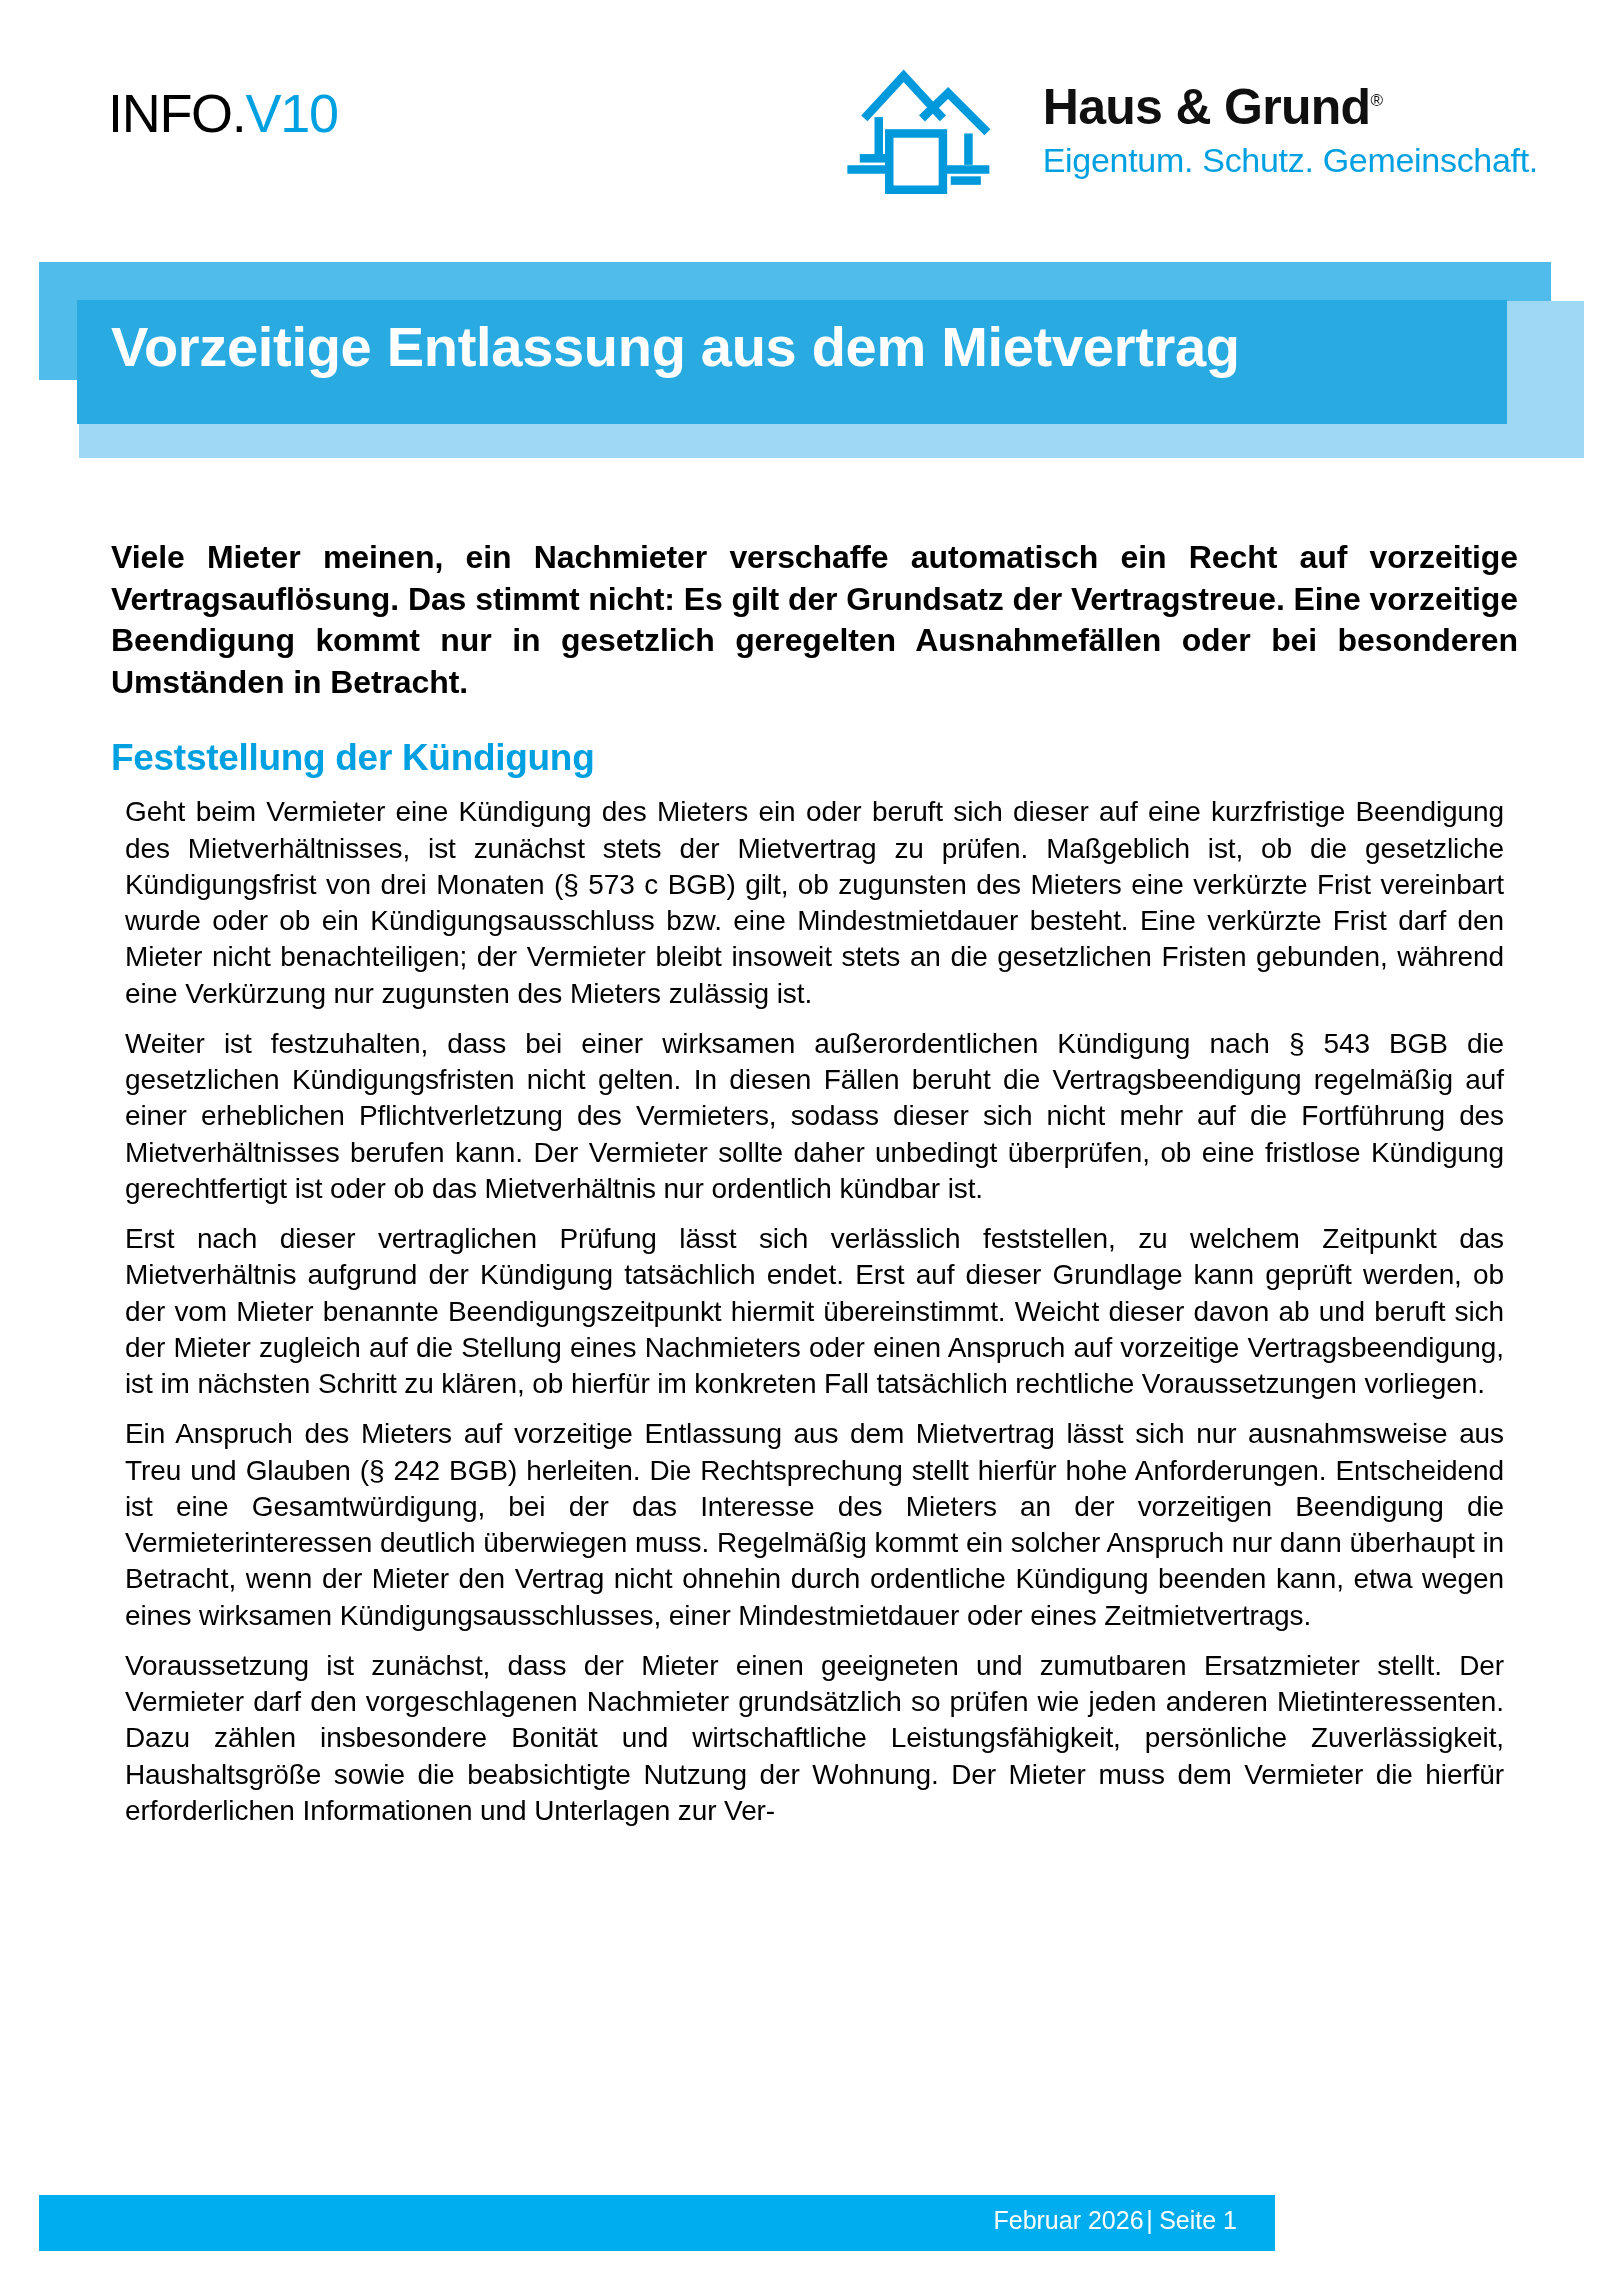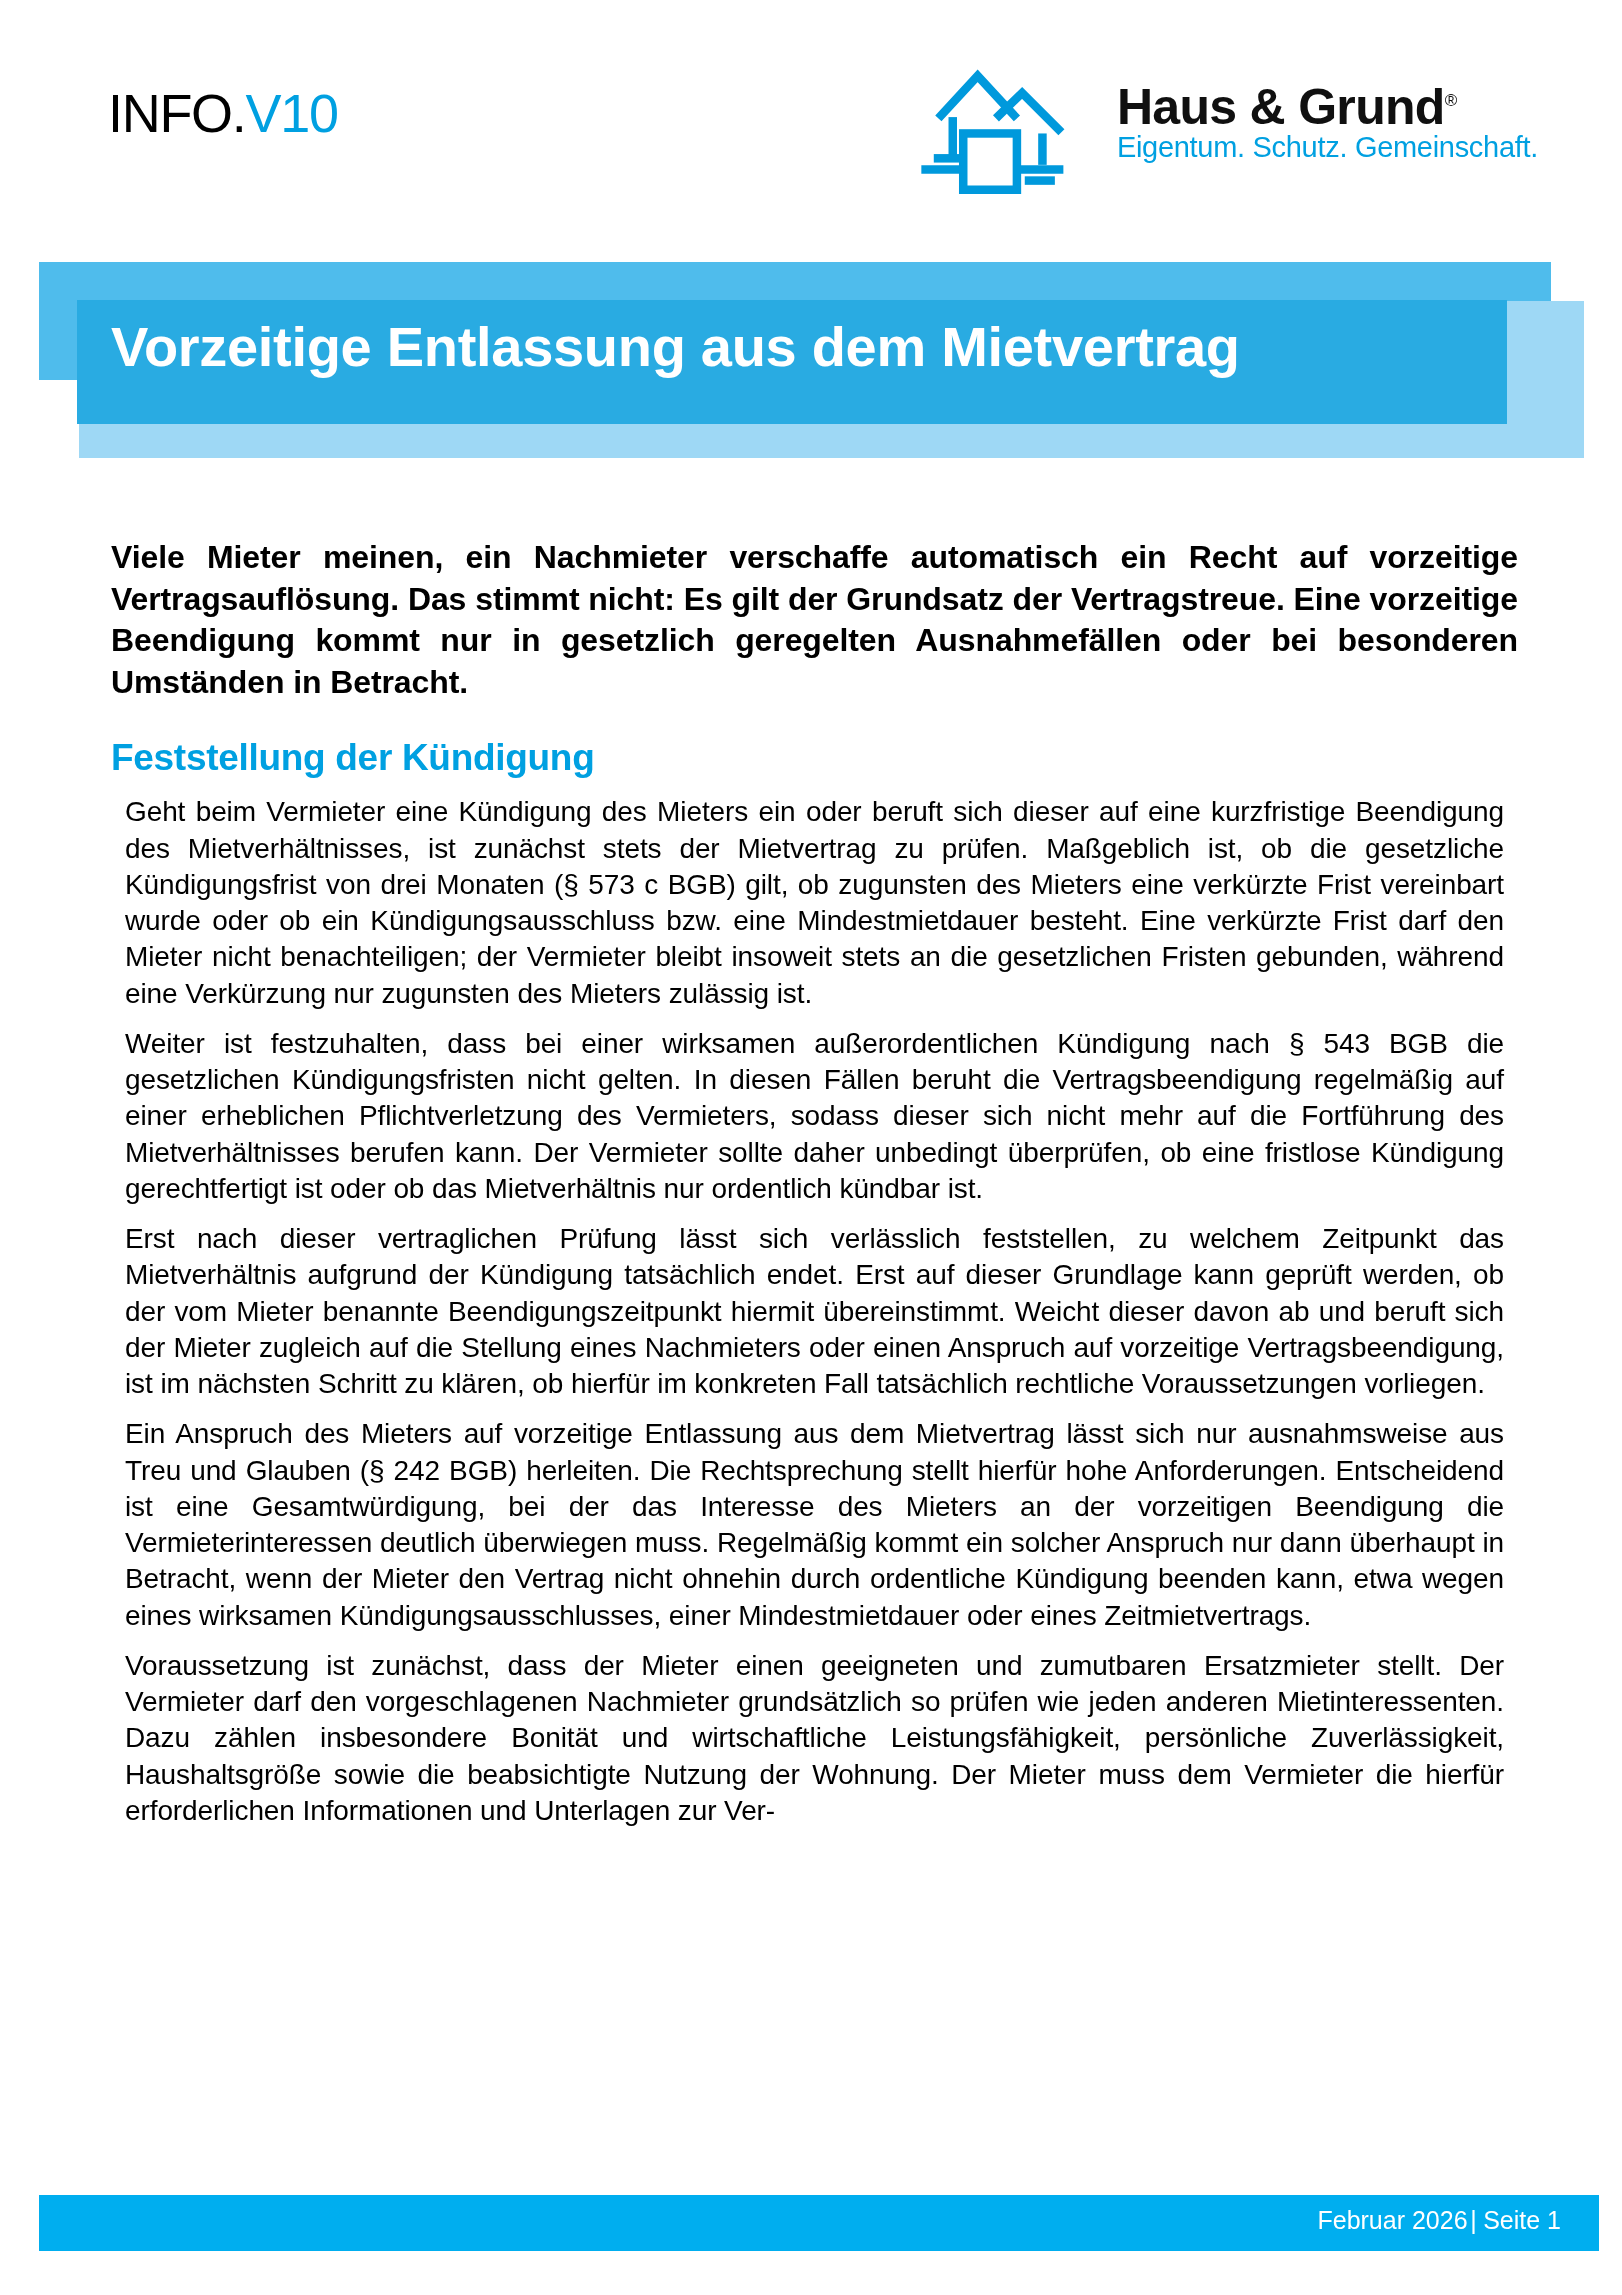--- a/index.html
+++ b/index.html
@@ -63,22 +63,22 @@
     white-space: nowrap;
     position: relative;
   }
   .brand-name .reg {
     font-size: 17px;
     vertical-align: super;
     font-weight: 400;
     line-height: 1;
   }
   .brand-claim {
-    margin-top: 0;
-    font-size: 29px;
+    margin-top: 11px;
+    font-size: 34px;
     line-height: 1.05;
     font-weight: 400;
     color: #00A0E1;
     letter-spacing: -0.3px;
     white-space: nowrap;
   }
 
   
   .banner {
     position: absolute;
@@ -158,21 +158,21 @@
     margin: 14px;
     letter-spacing: -0.1px;
     hyphens: manual;
   }
 
   
   .footer-bar {
     position: absolute;
     left: 39px;
     top: 2195px;
-    width: 1560px;
+    width: 1236px;
     height: 56px;
     background: #00AEEF;
   }
   .footer-text {
     position: absolute;
     right: 38px;
     top: 13px;
     font-size: 25px;
     line-height: 1;
     color: #ffffff;

